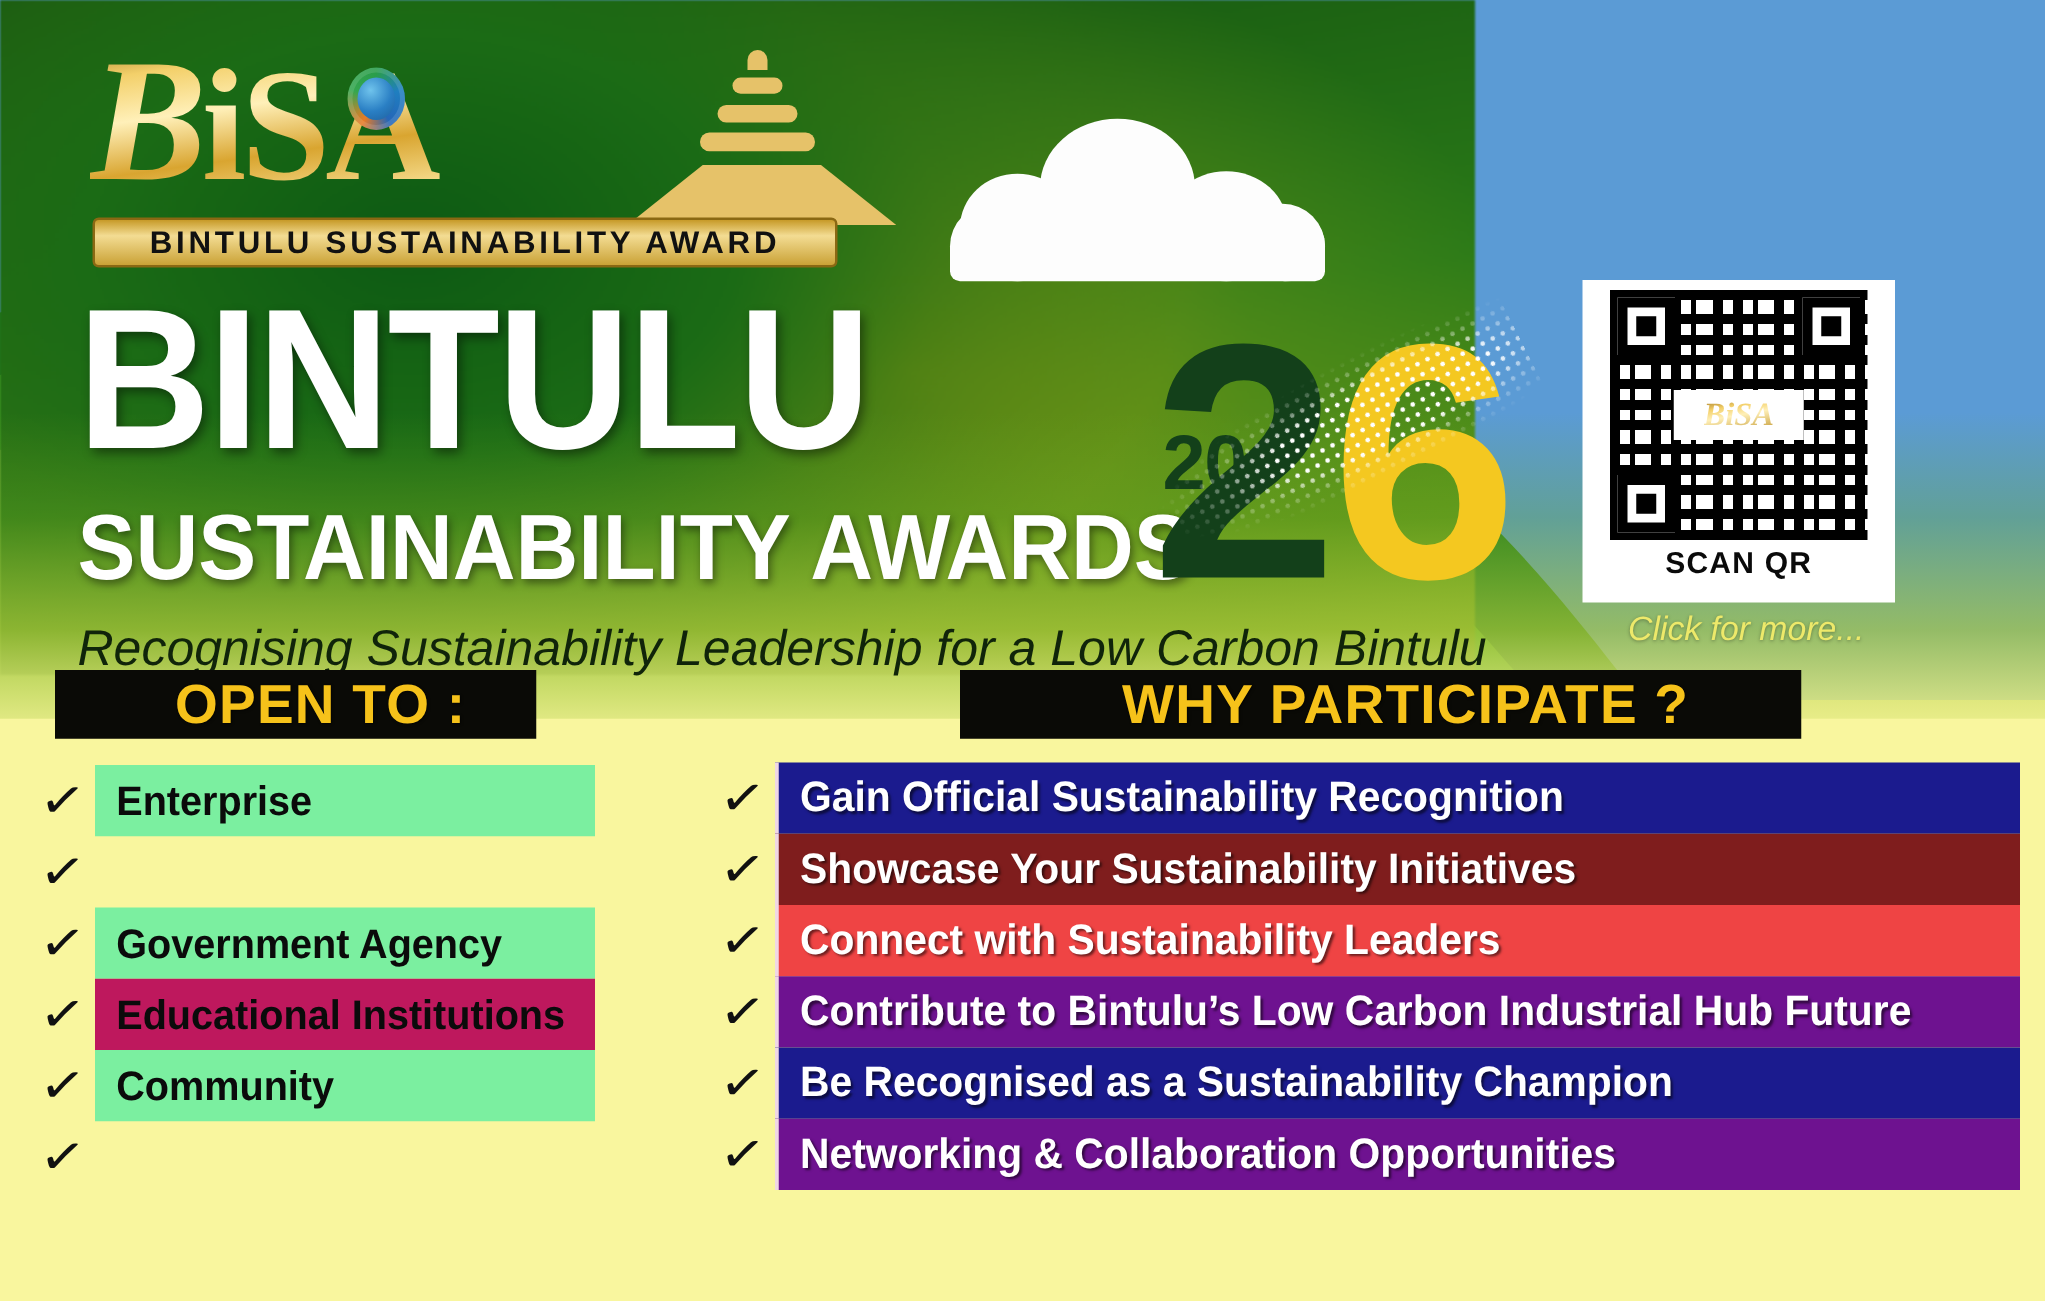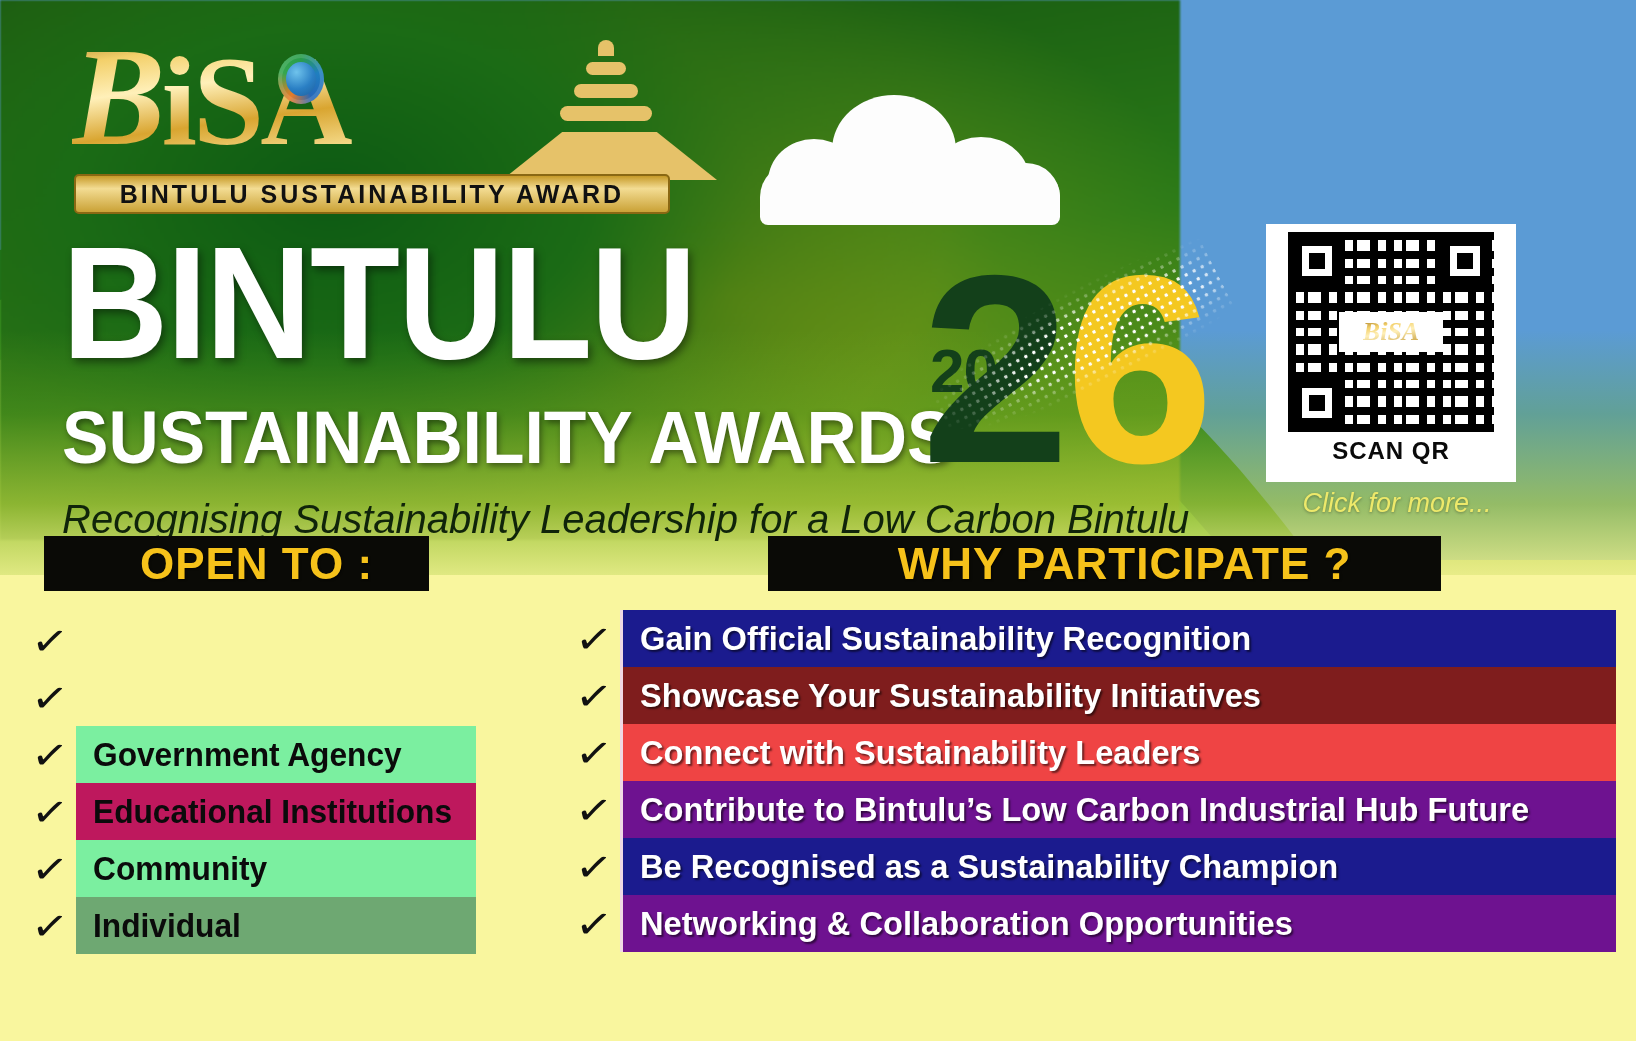--- a/index.html
+++ b/index.html
@@ -340,20 +340,23 @@
   <div class="sec-header" id="header-open">
     <span>OPEN TO :</span>
   </div>
   <div class="sec-header" id="header-why">
     <span>WHY PARTICIPATE ?</span>
   </div>
 
   <div class="list" id="list-open">
       <div class="row">
         <div class="tick">✓</div>
+        <div class="bar" style="background: rgb(123, 239, 160);">
+          <span class="bar-text">Enterprise</span>
+        </div>
       </div>
       <div class="row">
         <div class="tick">✓</div>
       </div>
       <div class="row">
         <div class="tick">✓</div>
         <div class="bar" style="background: rgb(123, 239, 160);">
           <span class="bar-text">Government Agency</span>
         </div>
       </div>
@@ -364,23 +367,20 @@
         </div>
       </div>
       <div class="row">
         <div class="tick">✓</div>
         <div class="bar" style="background: rgb(123, 239, 160);">
           <span class="bar-text">Community</span>
         </div>
       </div>
       <div class="row">
         <div class="tick">✓</div>
-        <div class="bar" style="background: rgb(110, 168, 114);">
-          <span class="bar-text">Individual</span>
-        </div>
       </div>
     </div>
   <div class="list" id="list-why">
       <div class="row">
         <div class="tick">✓</div>
         <div class="bar" style="background: rgb(27, 27, 142);">
           <span class="bar-text">Gain Official Sustainability Recognition</span>
         </div>
       </div>
       <div class="row">

